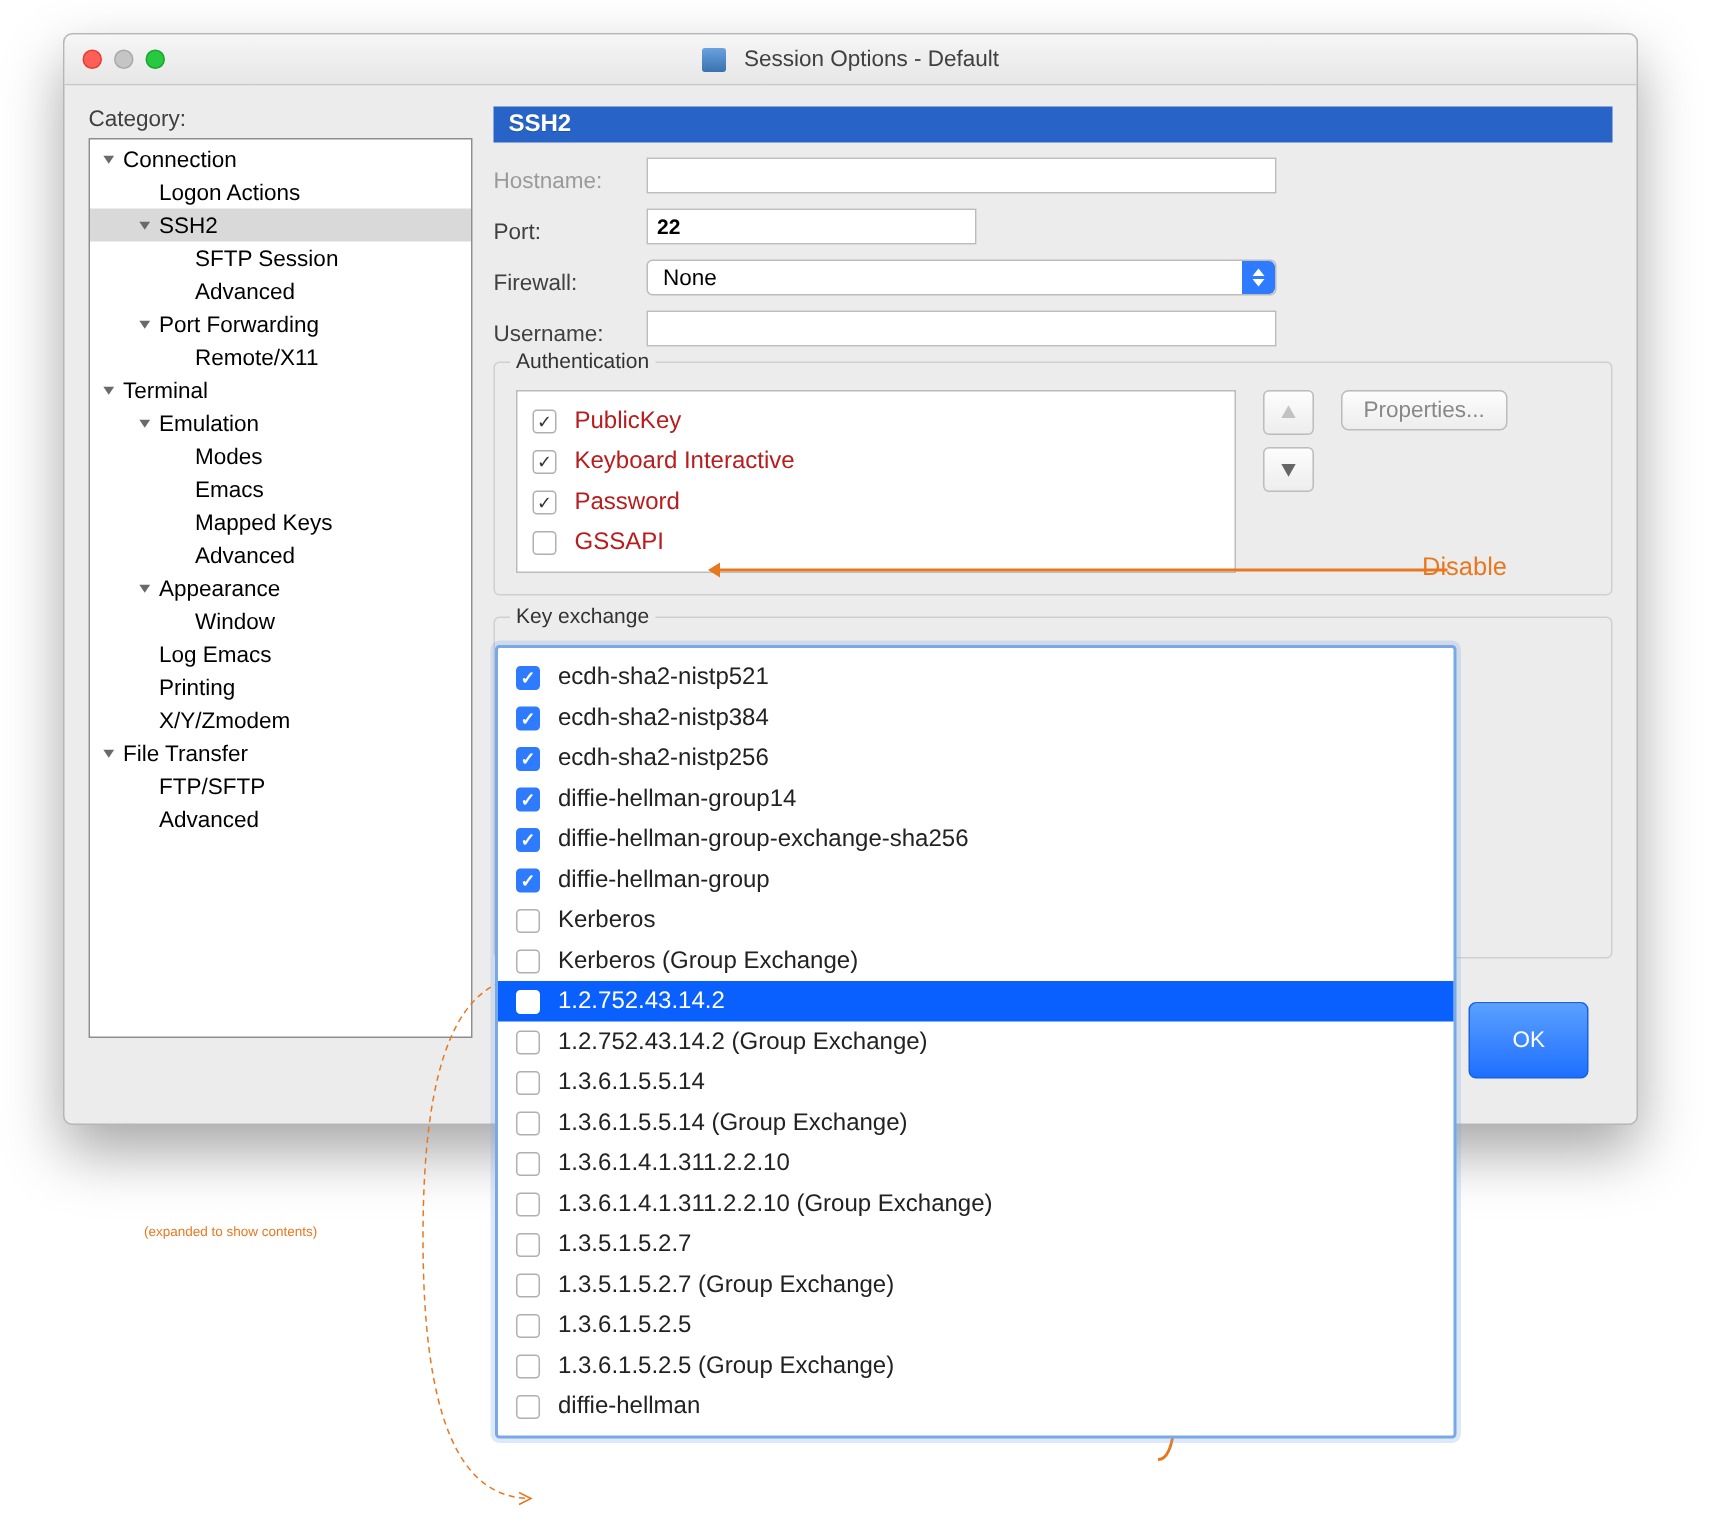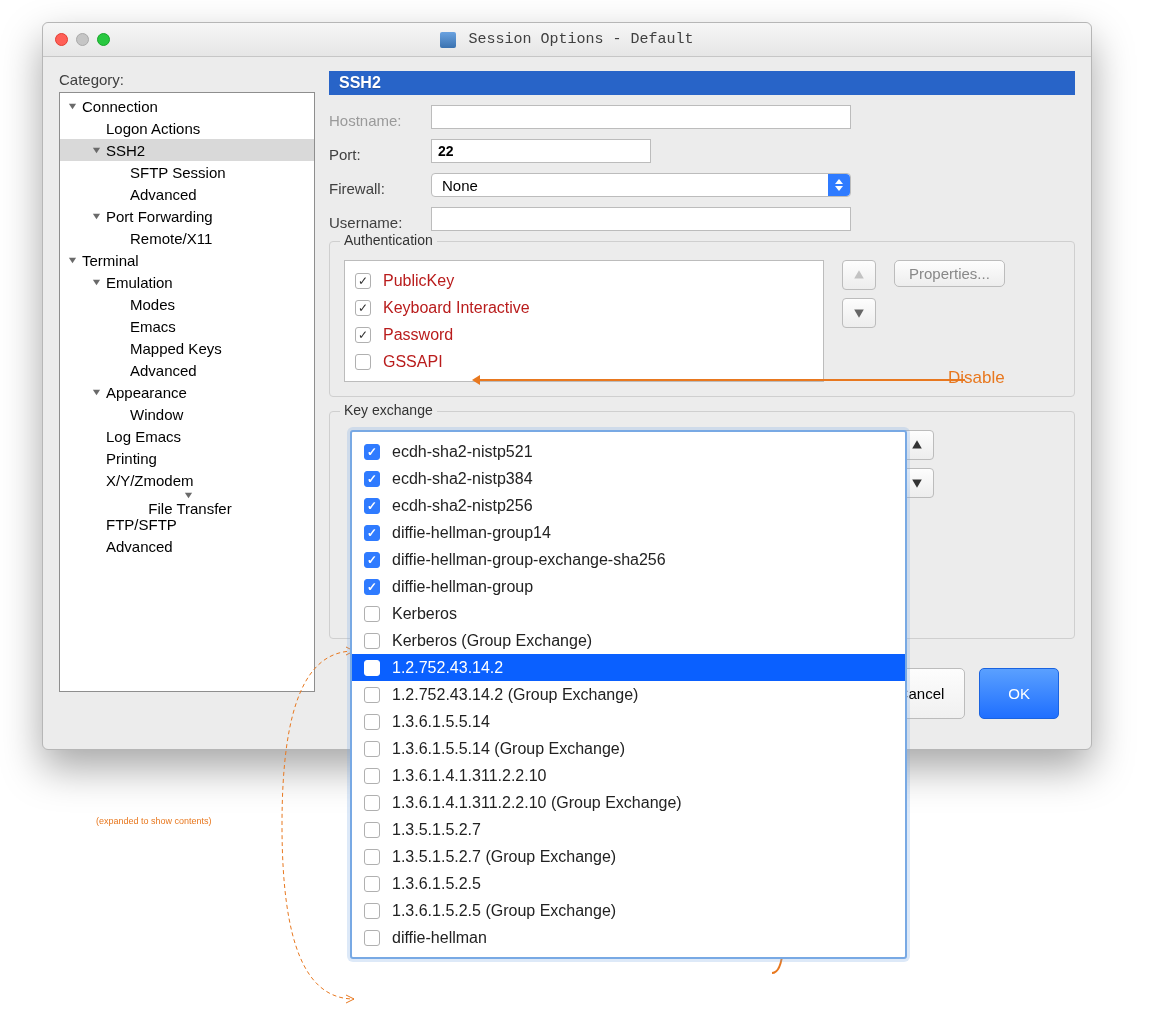--- a/index.html
+++ b/index.html
@@ -33,21 +33,21 @@
     position: relative;
   }
   .traffic { display: flex; gap: 8px; margin-left: 12px; }
   .dot { width: 13px; height: 13px; border-radius: 50%; }
   .dot.red { background: #ff5f57; border: 0.5px solid #e33e32; }
   .dot.yellow { background: #c5c5c5; border: 0.5px solid #a9a9a9; }
   .dot.green { background: #28c840; border: 0.5px solid #17a72a; }
   .title-center {
     position: absolute; left: 0; right: 0; text-align: center;
     font-size: 15px; color: #404040;
-    display: flex; align-items: center; justify-content: center; gap: 12px; font-family: Liberation Mono, monospace;
+    display: flex; align-items: center; justify-content: center; gap: 12px;
   }
   .title-icon {
     width: 16px; height: 16px; background: linear-gradient(#6aa2e0,#3a72b0);
     border-radius: 2px;
   }
   .body {
     display: flex;
     padding: 14px 16px 16px 16px;
     gap: 14px;
     height: calc(100% - 34px);
@@ -166,22 +166,22 @@
     border: 1px solid #bcbcbc; border-radius: 5px;
     padding: 4px 14px; color: #888; font-size: 15px;
   }
   .kex-outer {
     border: 1px solid #cfcfcf; border-radius: 4px; background: #ececec;
     margin-top: 14px; padding: 18px 14px 14px 14px; position: relative;
     height: 228px;
   }
   .kex-box {
     position: absolute;
-    top: 18px; left: 20px;
-    width: 557px;
+    top: 18px; left: 0;
+    width: 641px;
     background: #fff;
     border: 2px solid #78a9e4;
     border-radius: 3px;
     box-shadow: 0 0 0 3px rgba(120,169,228,0.25);
     padding: 6px 0;
     z-index: 10;
   }
   .kex-row {
     display: flex; align-items: center; height: 27px; gap: 12px;
     padding: 0 12px; font-size: 16px; color: #222;
@@ -351,21 +351,21 @@
             <span>Log Emacs</span>
           </div>
           <div class="tree-item" style="padding-left: 30px;">
             <span style="width: 16px; display: inline-block;"></span>
             <span>Printing</span>
           </div>
           <div class="tree-item" style="padding-left: 30px;">
             <span style="width: 16px; display: inline-block;"></span>
             <span>X/Y/Zmodem</span>
           </div>
-          <div class="tree-item" style="padding-left: 6px; flex-direction: column;">
+          <div class="tree-item" style="padding-left: 6px;">
             <span class="disclosure">
               <svg viewBox="0 0 10 10">
                 <path d="M1 2 L9 2 L5 8 Z" fill="#6a6a6a"></path>
               </svg>
             </span>
             <span>File Transfer</span>
           </div>
           <div class="tree-item" style="padding-left: 30px;">
             <span style="width: 16px; display: inline-block;"></span>
             <span>FTP/SFTP</span>

